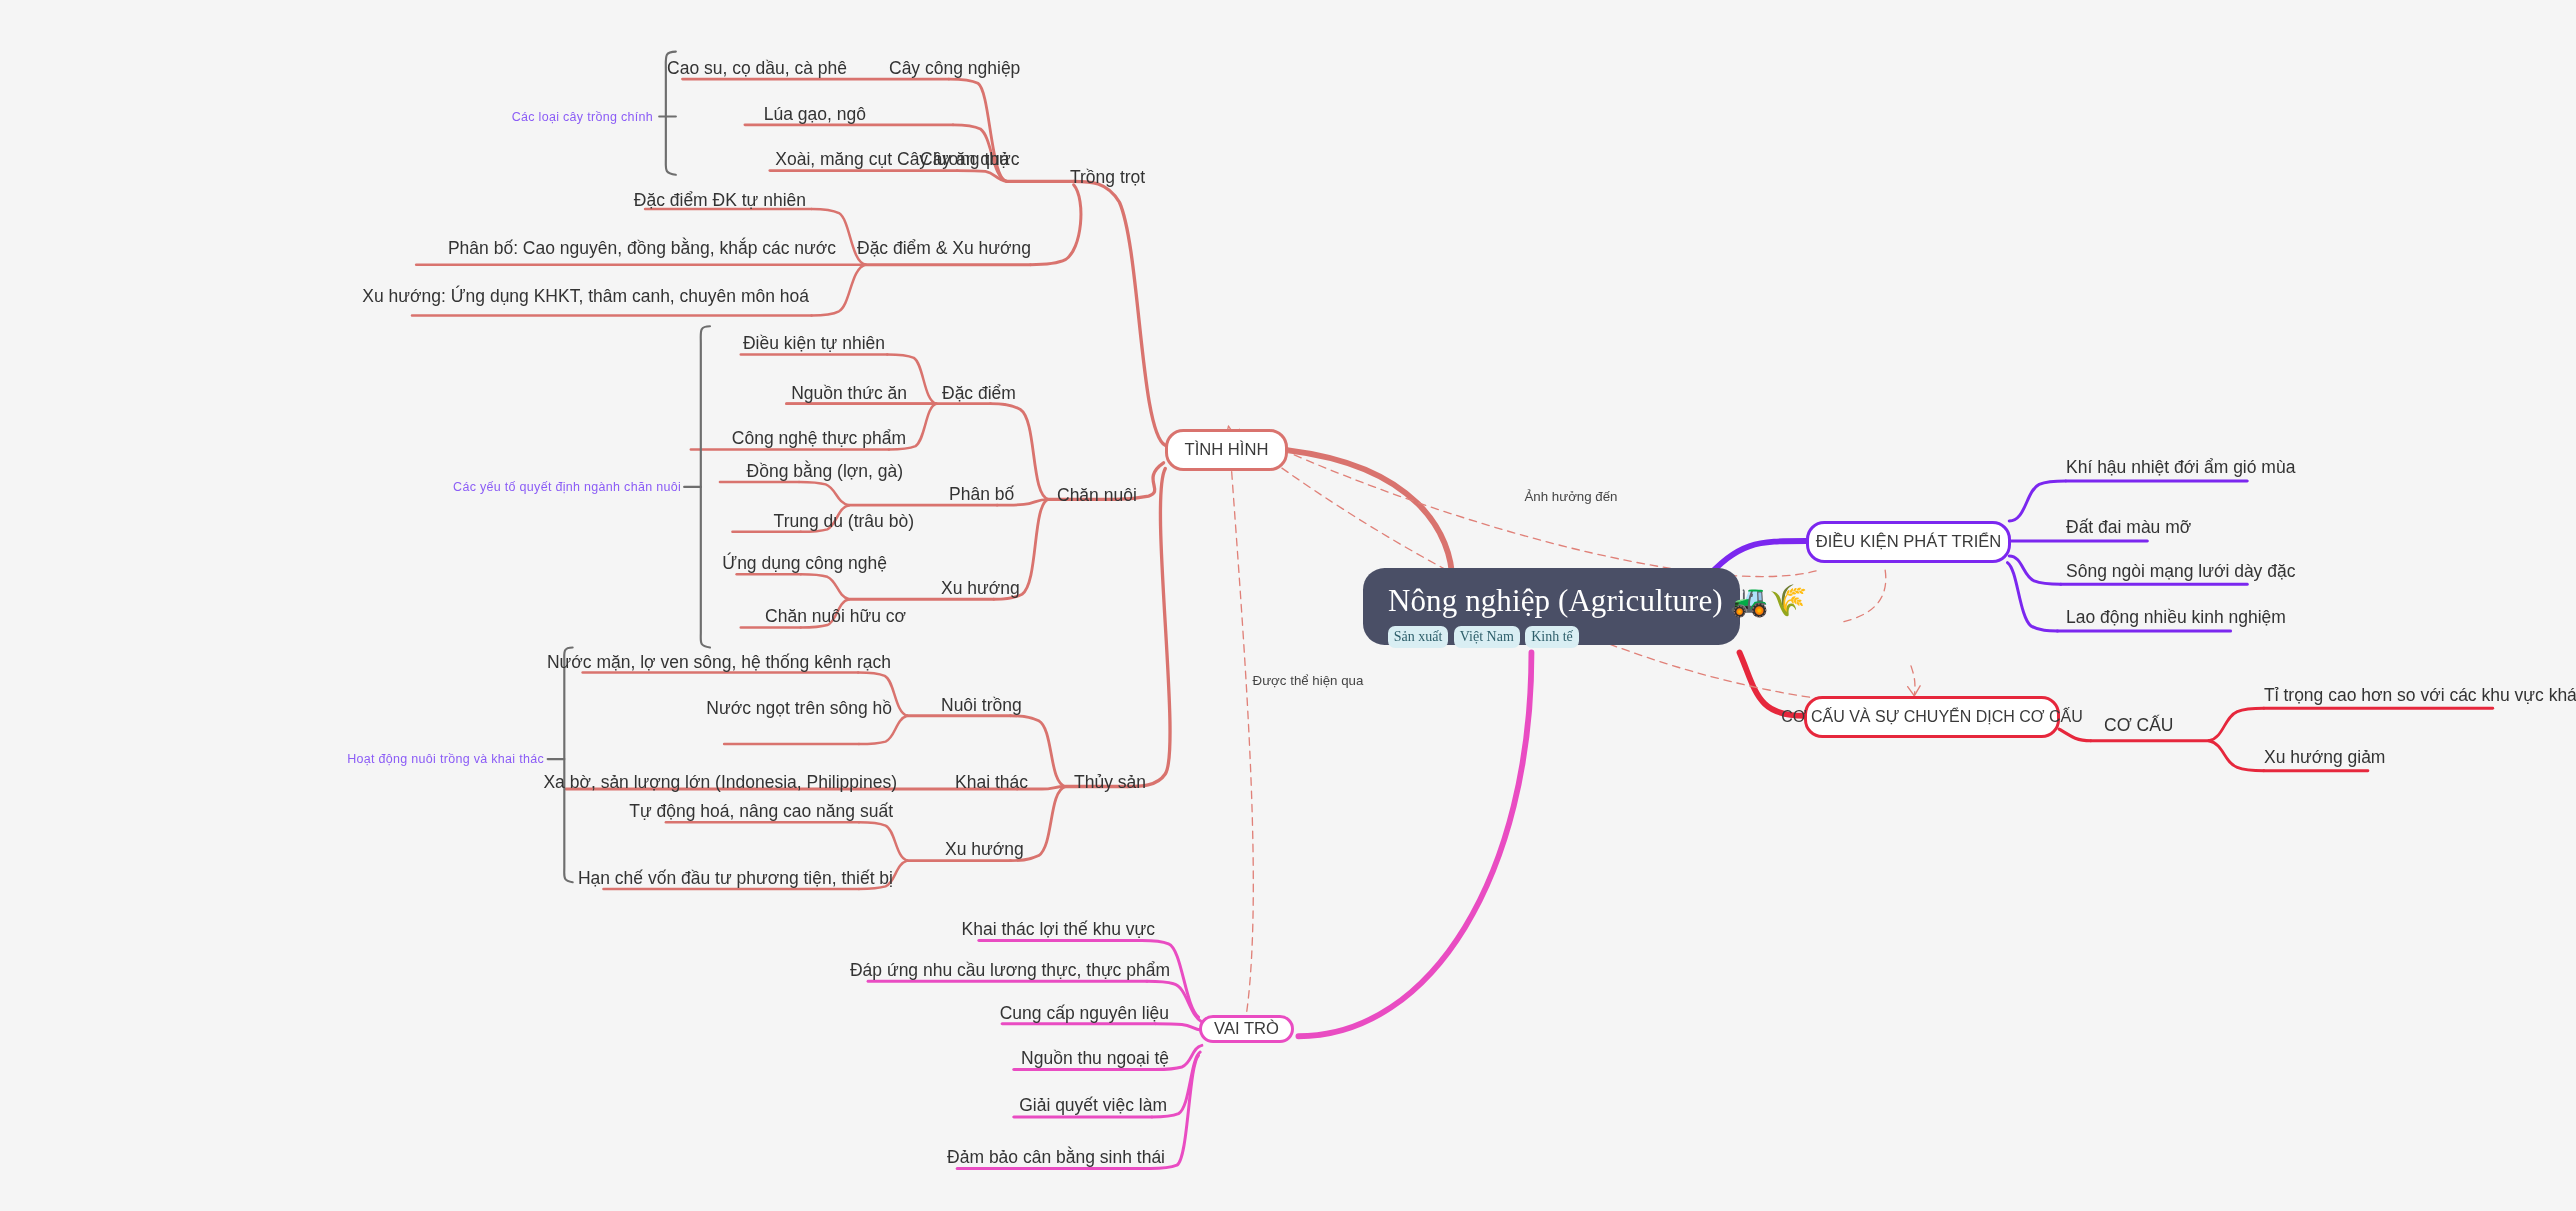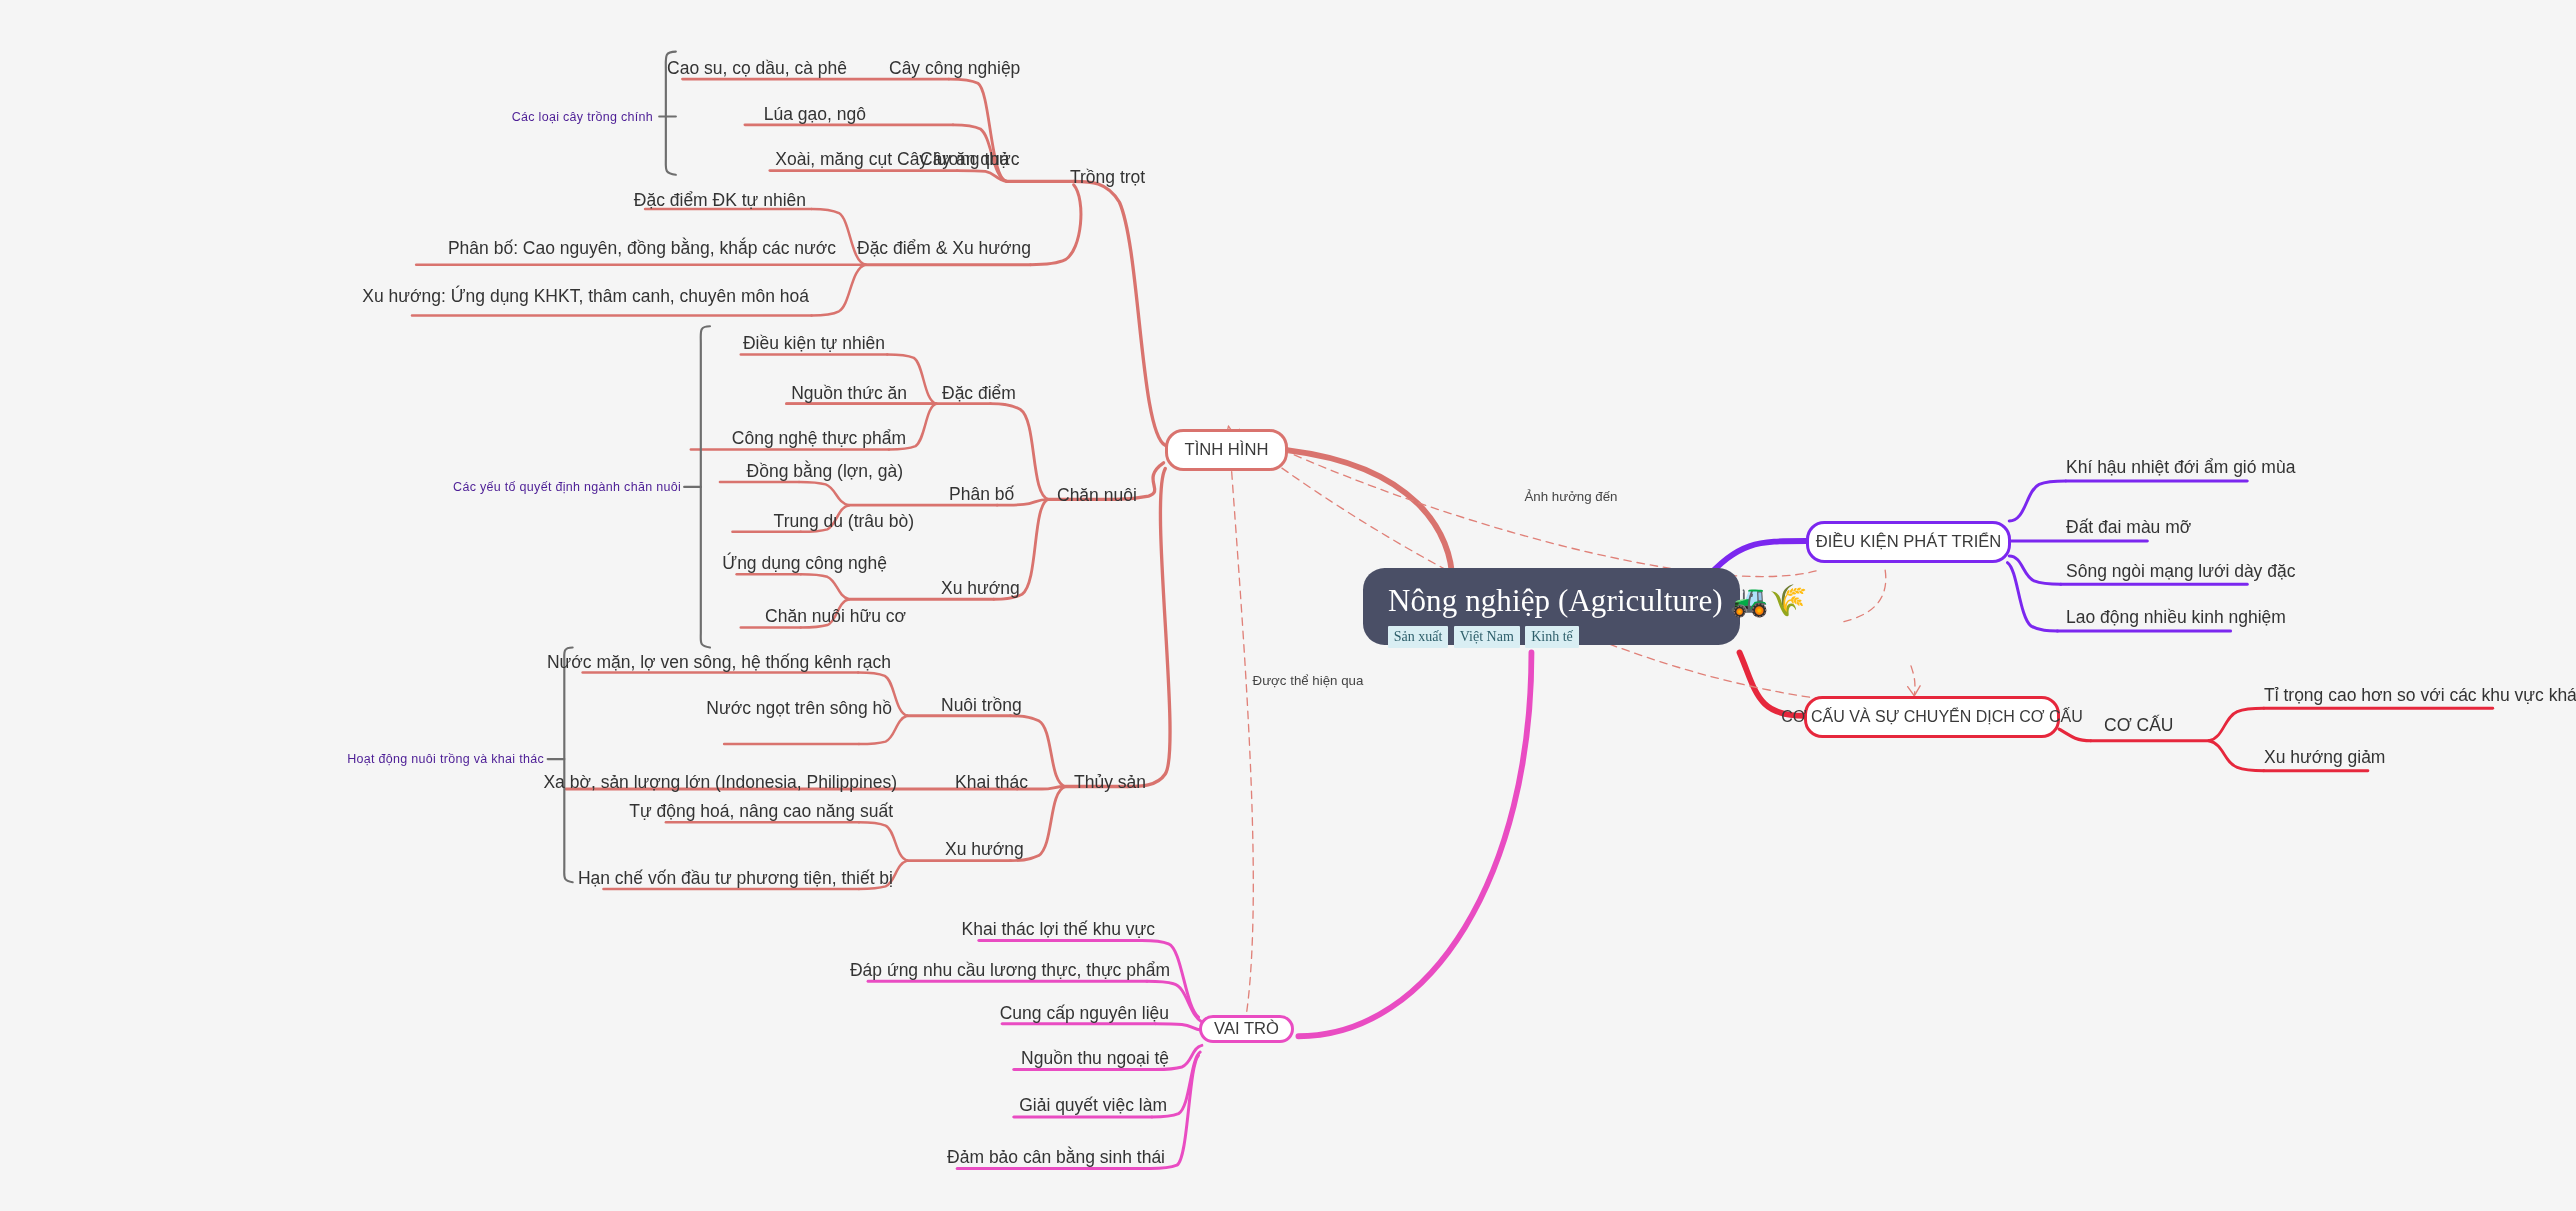--- a/index.html
+++ b/index.html
@@ -28,21 +28,21 @@
     line-height:1.15;
     white-space:nowrap;
     letter-spacing:0.1px;
   }
   .tagrow{margin-top:7.5px;display:flex;gap:5.8px;}
   .tag{
     background:#d9eef3;
     color:#2e5f6b;
     font-size:14px;
     padding:1.7px 5.8px 2.5px 5.8px;
-    border-radius:1px;
+    border-radius:7px;
     white-space:nowrap;
     line-height:1.25;
   }
 
   
   .pill{
     position:absolute;
     background:#ffffff;
     border-radius:18.3px;
     display:flex;align-items:center;justify-content:center;
@@ -66,21 +66,21 @@
     white-space:nowrap;
     line-height:1;
     z-index:15;
   }
   .lbl.r{transform:translateX(-100%);padding-left:16px;}
 
   
   .bnd{
     position:absolute;
     font-size:12.5px;
-    color:#4c1d95;
+    color:#8b5cf6;
     white-space:nowrap;
     letter-spacing:0.3px;
     line-height:1;
     z-index:15;
     transform:translate(-100%,-50%);
   }
 
   
   .rel{
     position:absolute;

